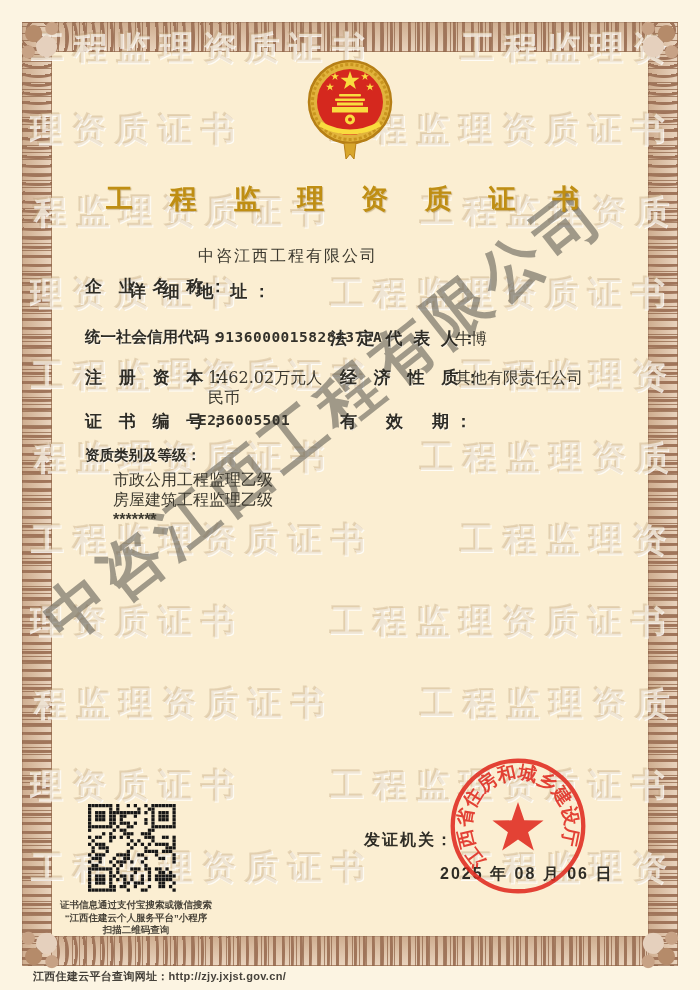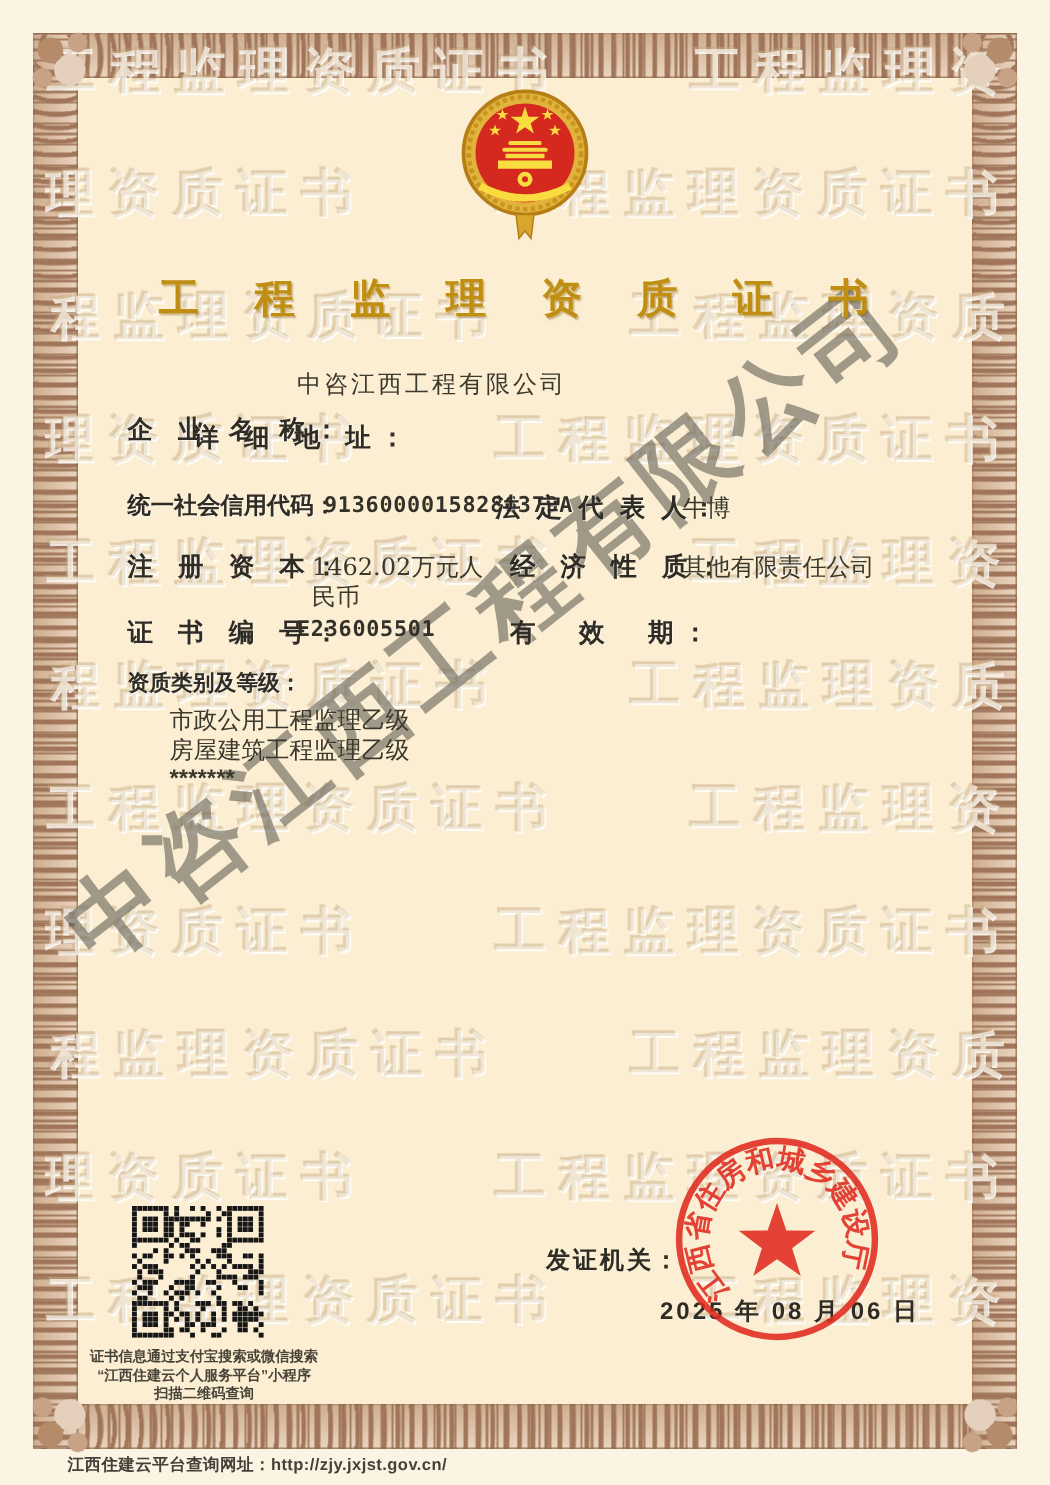--- a/index.html
+++ b/index.html
@@ -72,21 +72,21 @@
   .qr-caption{position:absolute;left:30px;top:899px;width:212px;text-align:center;
     font-size:9.5px;font-weight:bold;color:#49443a;line-height:12.5px;letter-spacing:0;}
 
   .issuer-label{position:absolute;left:364px;top:830px;font-size:16px;font-weight:bold;
     letter-spacing:2px;color:#2e2c25;}
   .issue-date{position:absolute;left:440px;top:864px;font-size:16px;font-weight:bold;
     letter-spacing:2px;color:#2e2c25;}
 
   .seal{position:absolute;left:446px;top:754px;z-index:5;opacity:.88;}
 
-  .footer-line{position:absolute;left:33px;top:969px;font-size:11px;font-weight:bold;color:#45413a;z-index:4;letter-spacing:.3px;margin-left:12px;}
+  .footer-line{position:absolute;left:33px;top:969px;font-size:11px;font-weight:bold;color:#45413a;z-index:4;letter-spacing:.3px;}
 </style>
 </head>
 <body>
 
 <div class="page">
 
   <div class="lace top"></div>
   <div class="lace bottom"></div>
   <div class="lace v left"></div>
   <div class="lace v right"></div>

